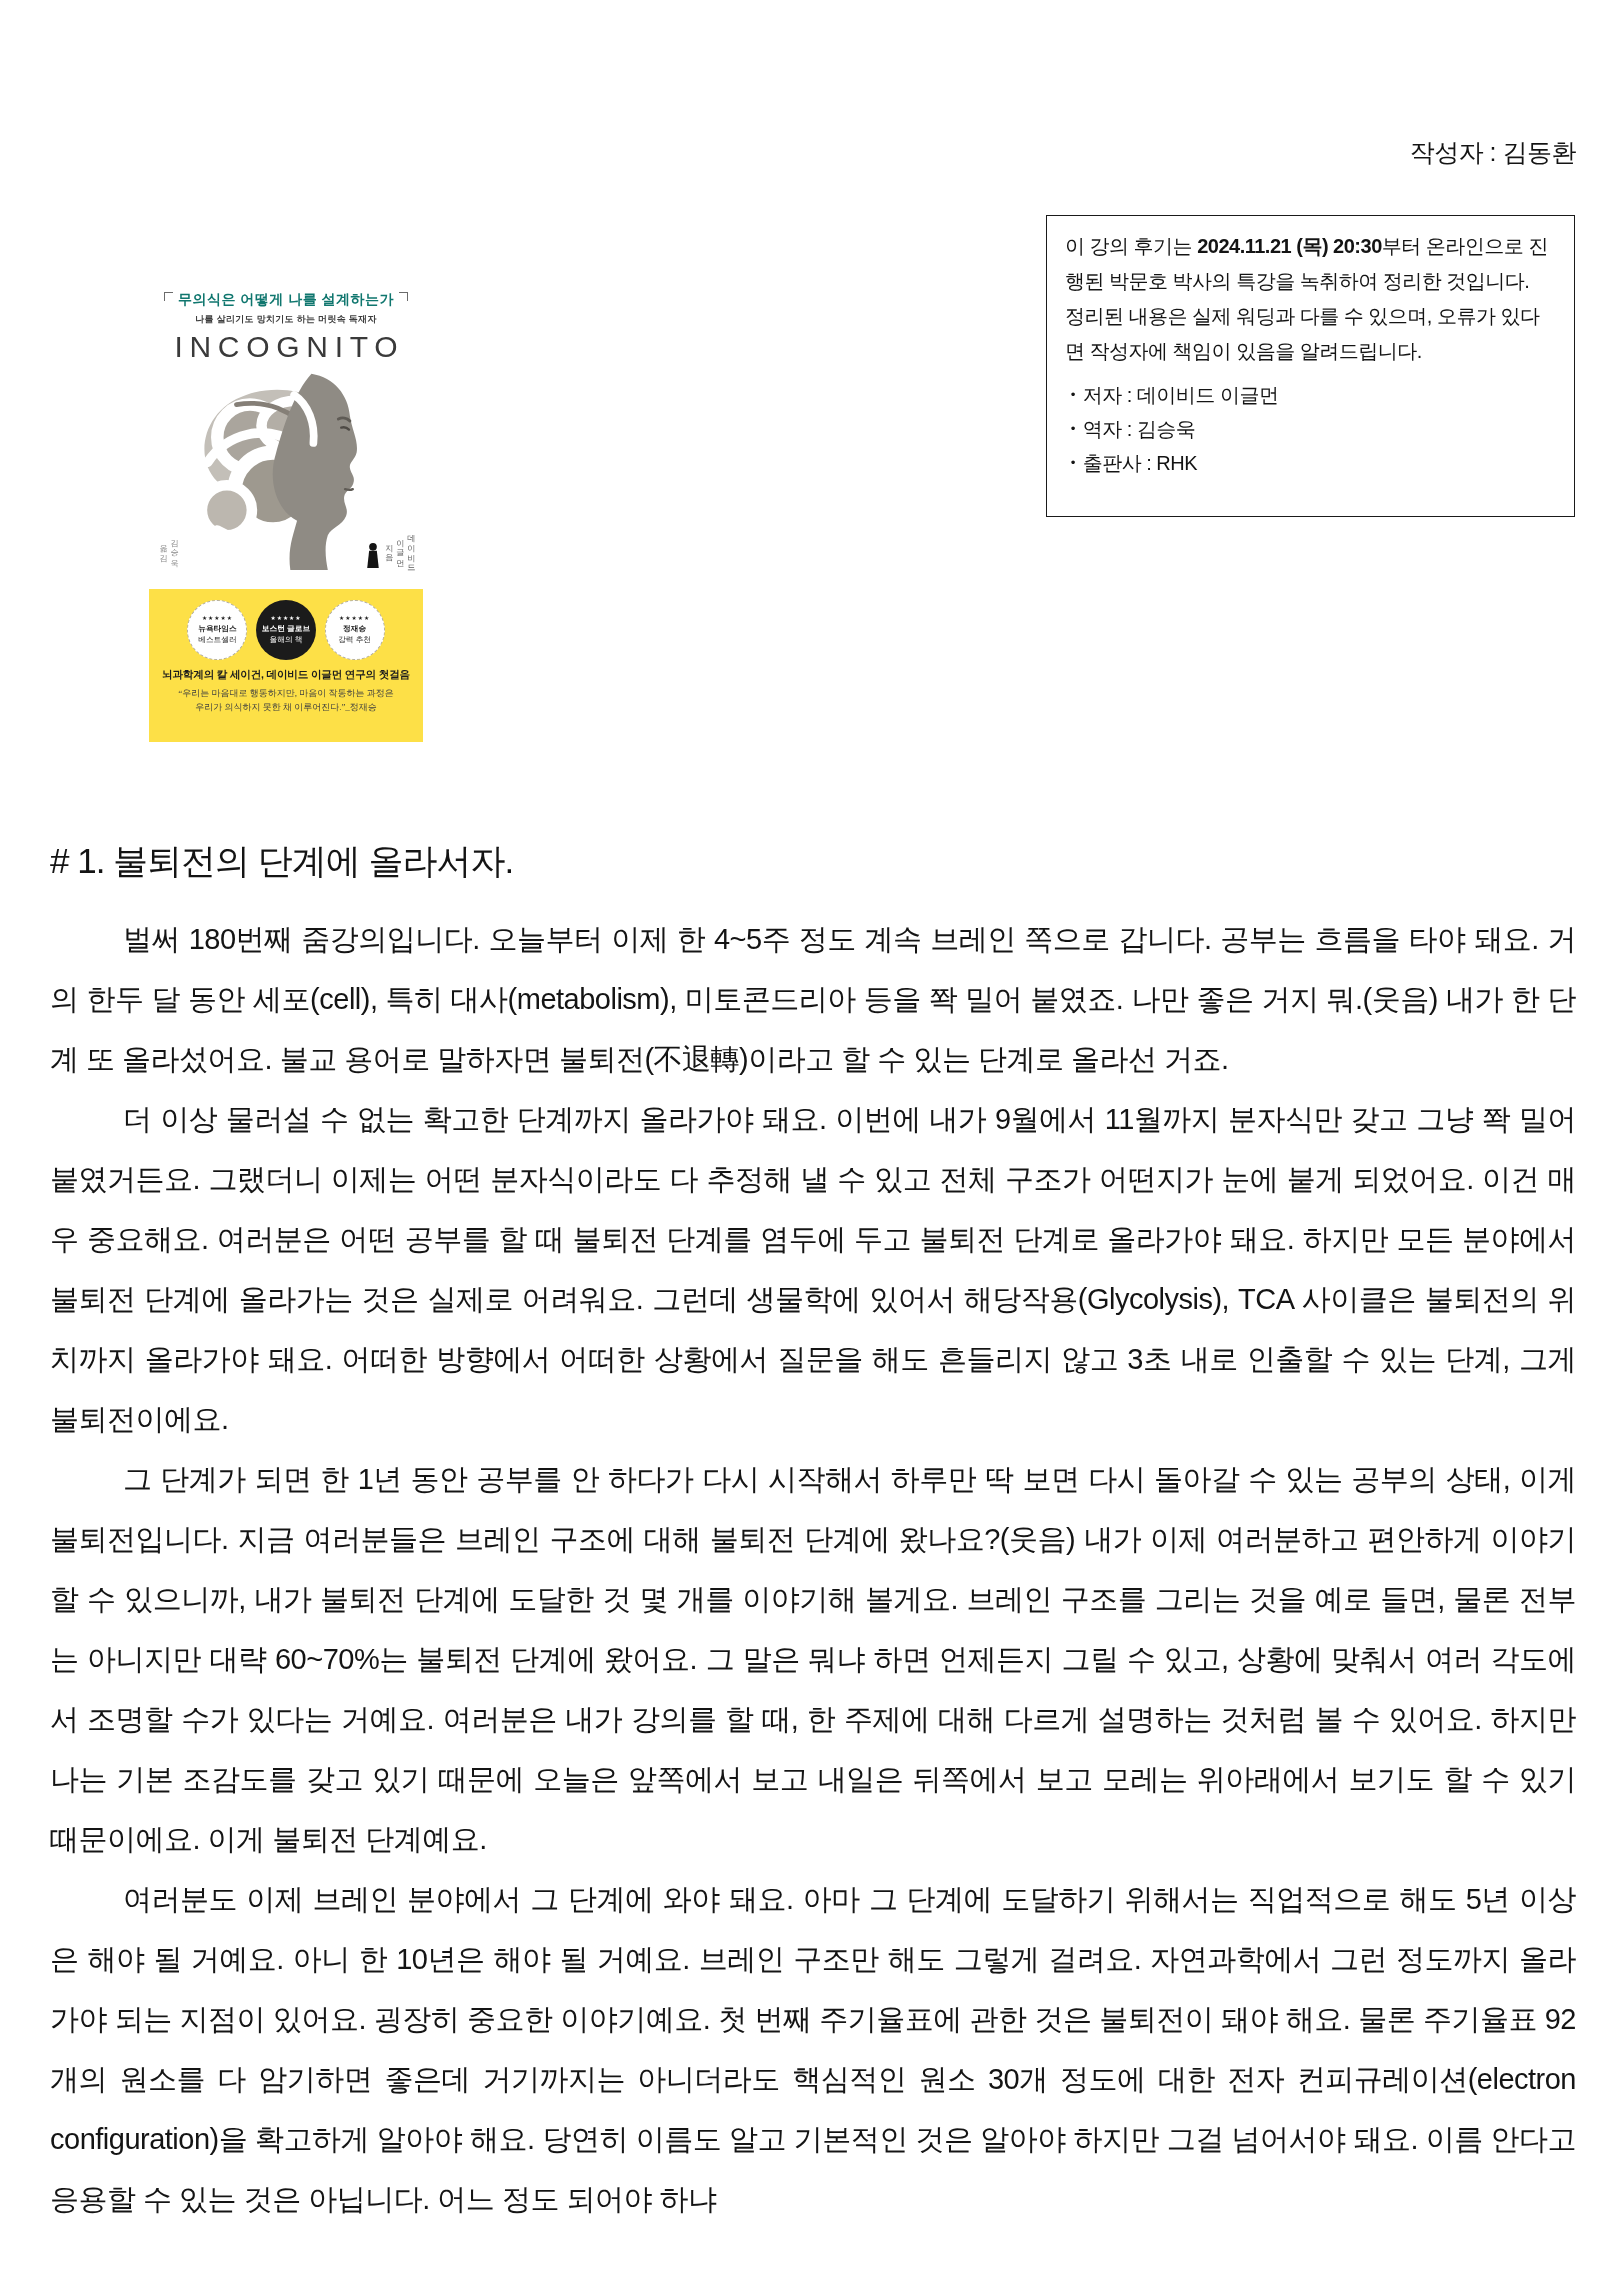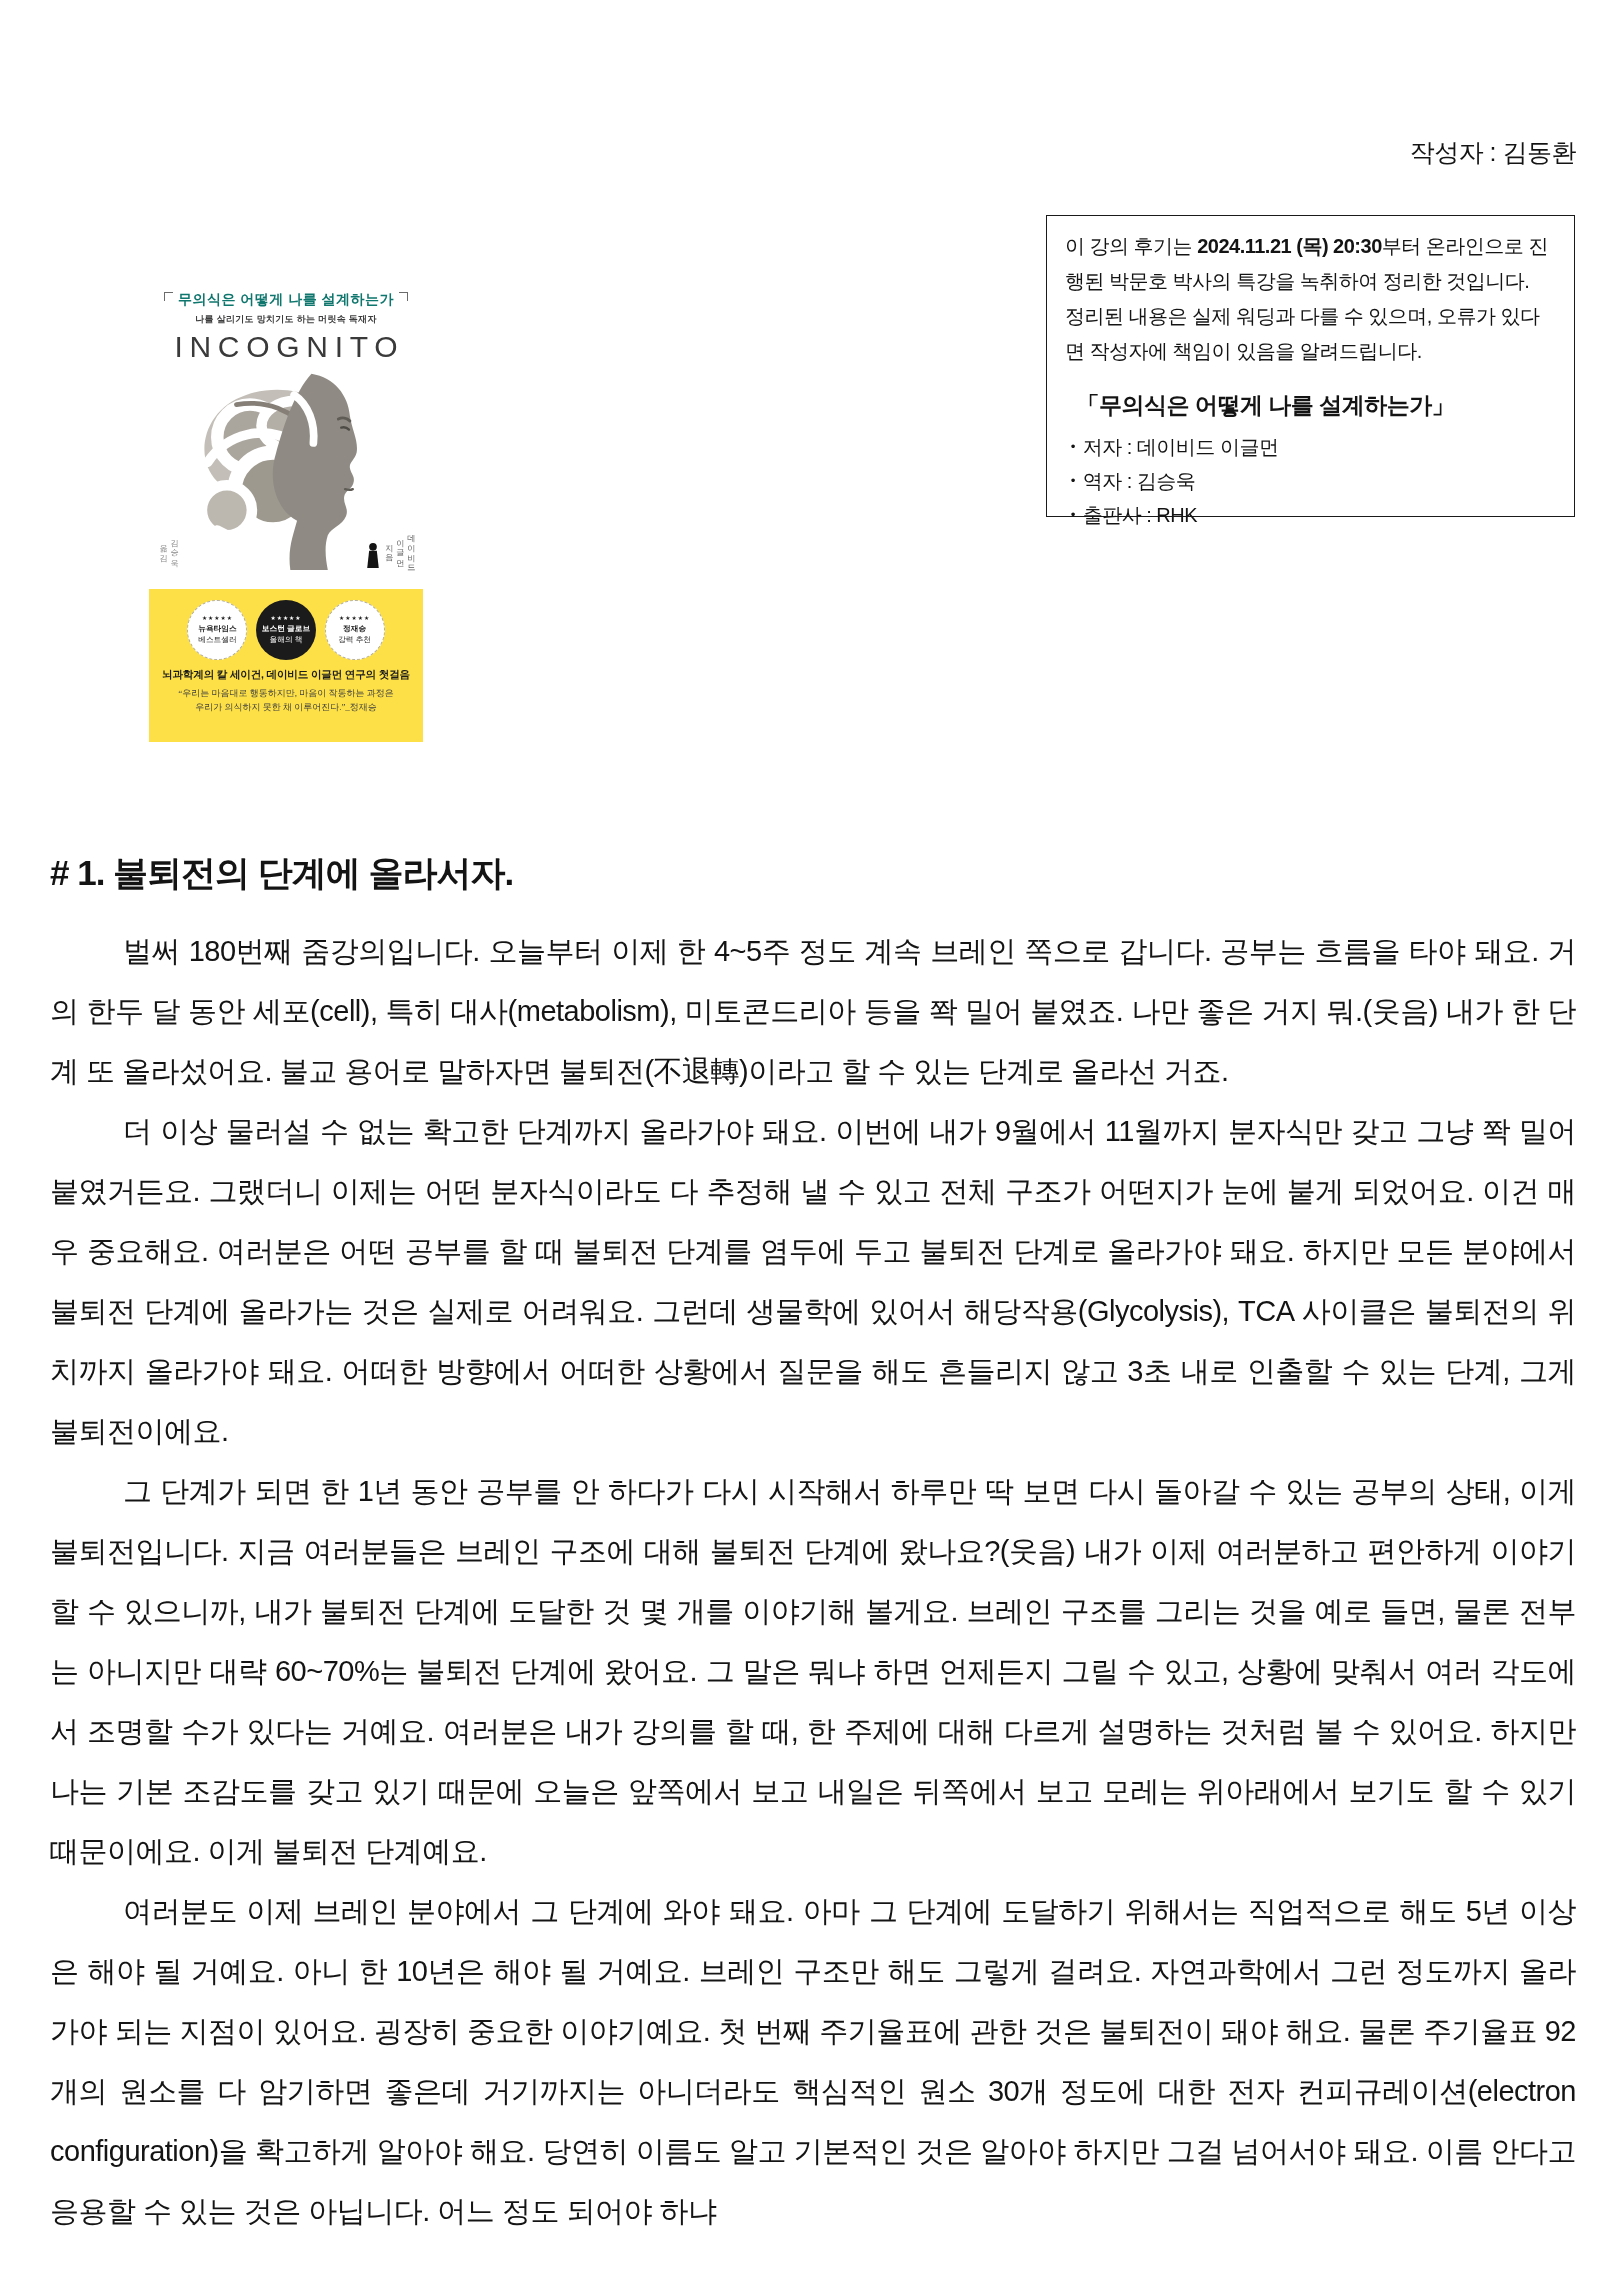--- a/index.html
+++ b/index.html
@@ -81,40 +81,39 @@
   .band-quote{
     margin-top:3.8px;font-size:9px;line-height:14.4px;color:#3f3f3f;
     font-family:"Liberation Serif","DejaVu Serif",serif;
   }
   
   .content{
     position:absolute;left:0;top:838px;width:100%;
     box-sizing:border-box;padding:0 42px 0 50px;
   }
   .section-heading{
-    margin:12px 0 25px 0;
-    font-size:35px;font-weight:700;letter-spacing:-1px;line-height:46px;
+    margin:0 0 25px 0;
+    font-size:35px;font-weight:400;letter-spacing:-1px;line-height:46px;
   }
   .content p{
     margin:0;
     font-size:29px;line-height:60px;letter-spacing:-0.5px;
     text-align:justify;text-indent:73px;
   }
 </style>
 </head>
 <body>
 
 <div class="page">
 
   <div class="author-line">작성자 : 김동환</div>
 
   <div class="notice-box">
     <div><span>이 강의 후기는 </span><b>2024.11.21 (목) 20:30</b><span>부터 온라인으로 진행된 박문호 박사의 특강을 녹취하여 정리한 것입니다.</span></div>
     <div>정리된 내용은 실제 워딩과 다를 수 있으며, 오류가 있다면 작성자에 책임이 있음을 알려드립니다.</div>
-    <div class="box-book-title">「무의식은 어떻게 나를 설계하는가」</div>
     <div class="box-list">
       <div class="box-list-row">
           <span class="blt">•</span>
           <span>저자 : 데이비드 이글먼</span>
         </div>
       <div class="box-list-row">
           <span class="blt">•</span>
           <span>역자 : 김승욱</span>
         </div>
       <div class="box-list-row">

